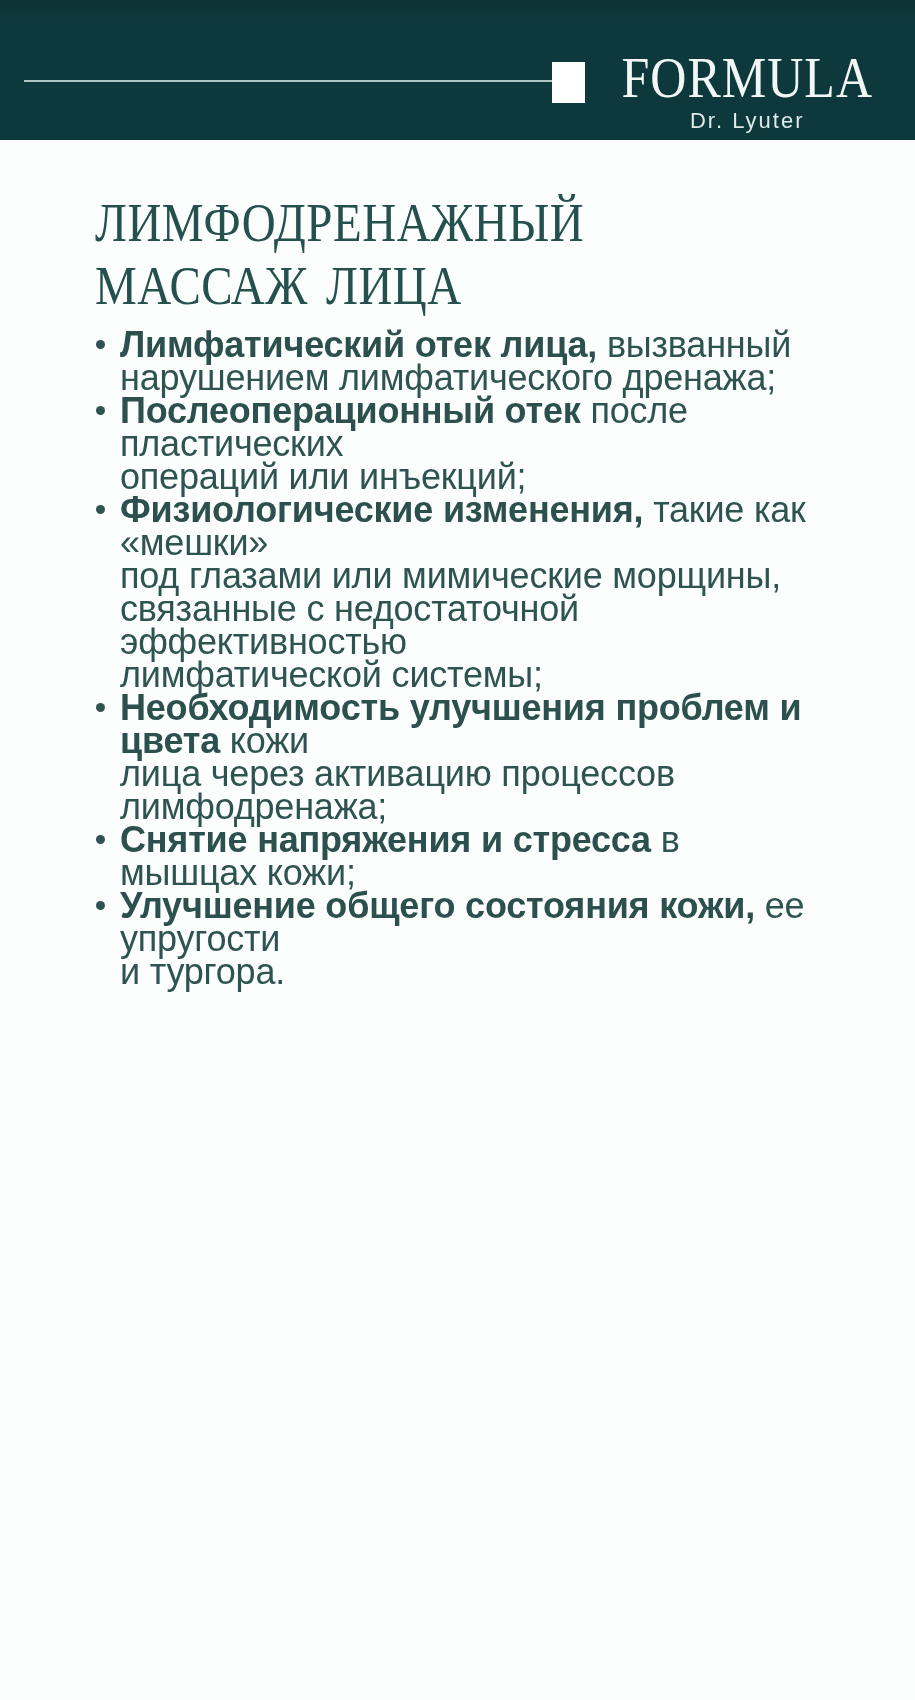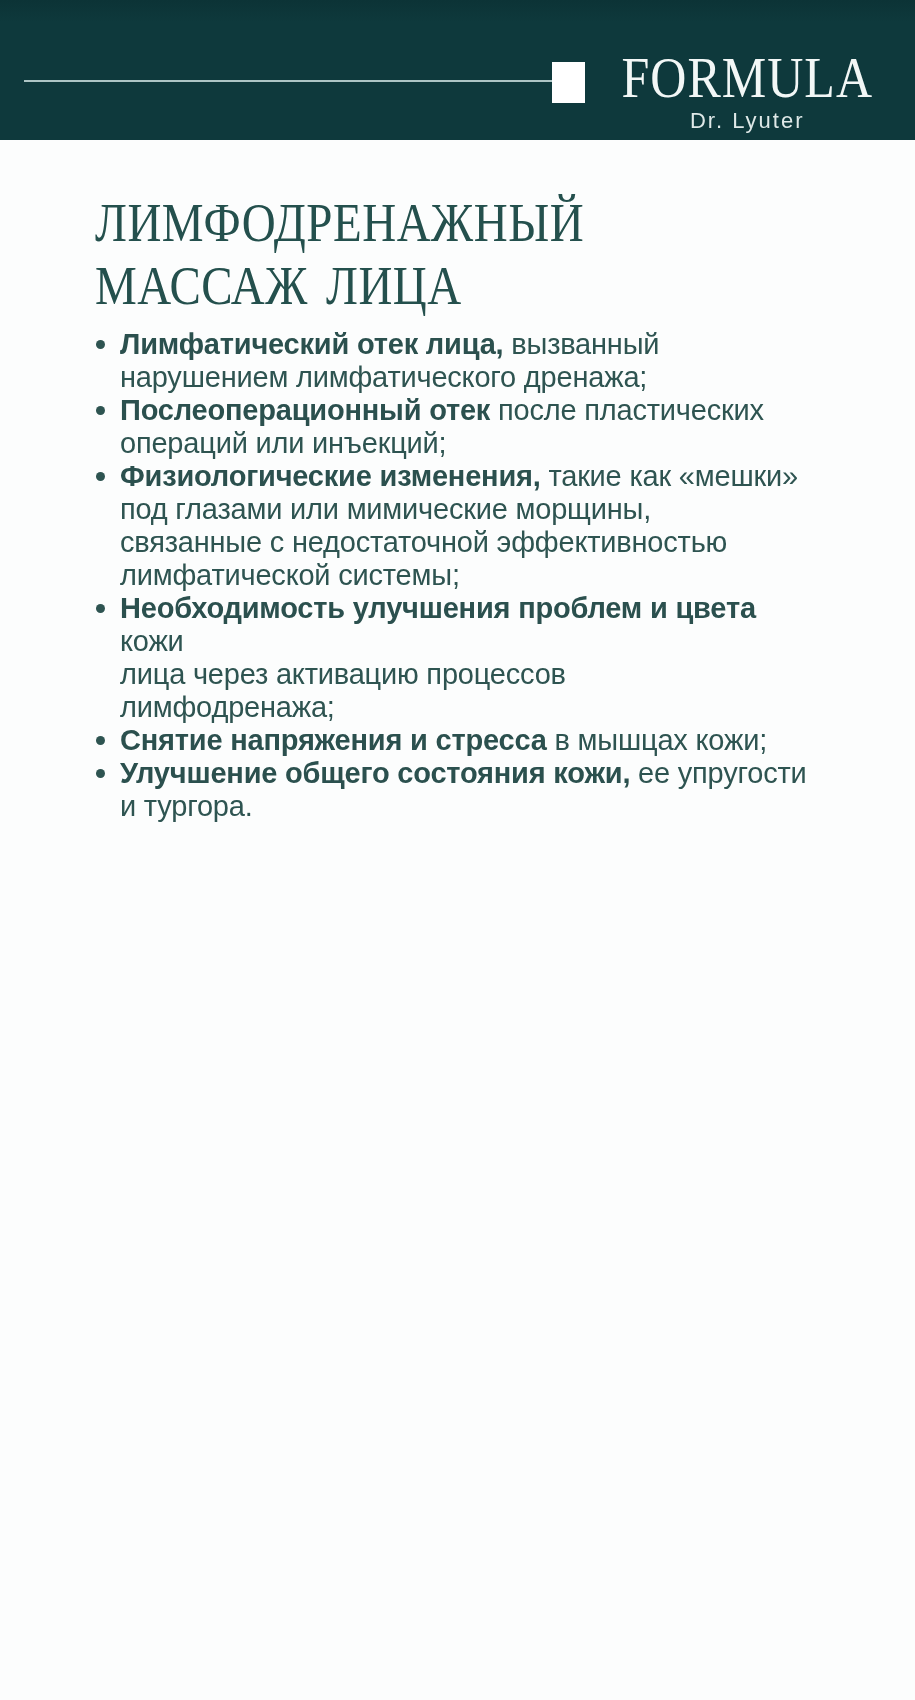--- a/index.html
+++ b/index.html
@@ -99,21 +99,21 @@
   }
 
   .list {
     margin: 30px 0 0 0;
     padding: 0;
     list-style: none;
   }
   .list li {
     position: relative;
     padding-left: 25px;
-    font-size: 29px;
+    font-size: 36px;
     line-height: 33px;
     letter-spacing: -0.2px;
     color: var(--body-text, #2e5451);
     max-width: 705px;
   }
   .list li + li { }
   .dot {
     position: absolute;
     left: 1px;
     top: 12px;

